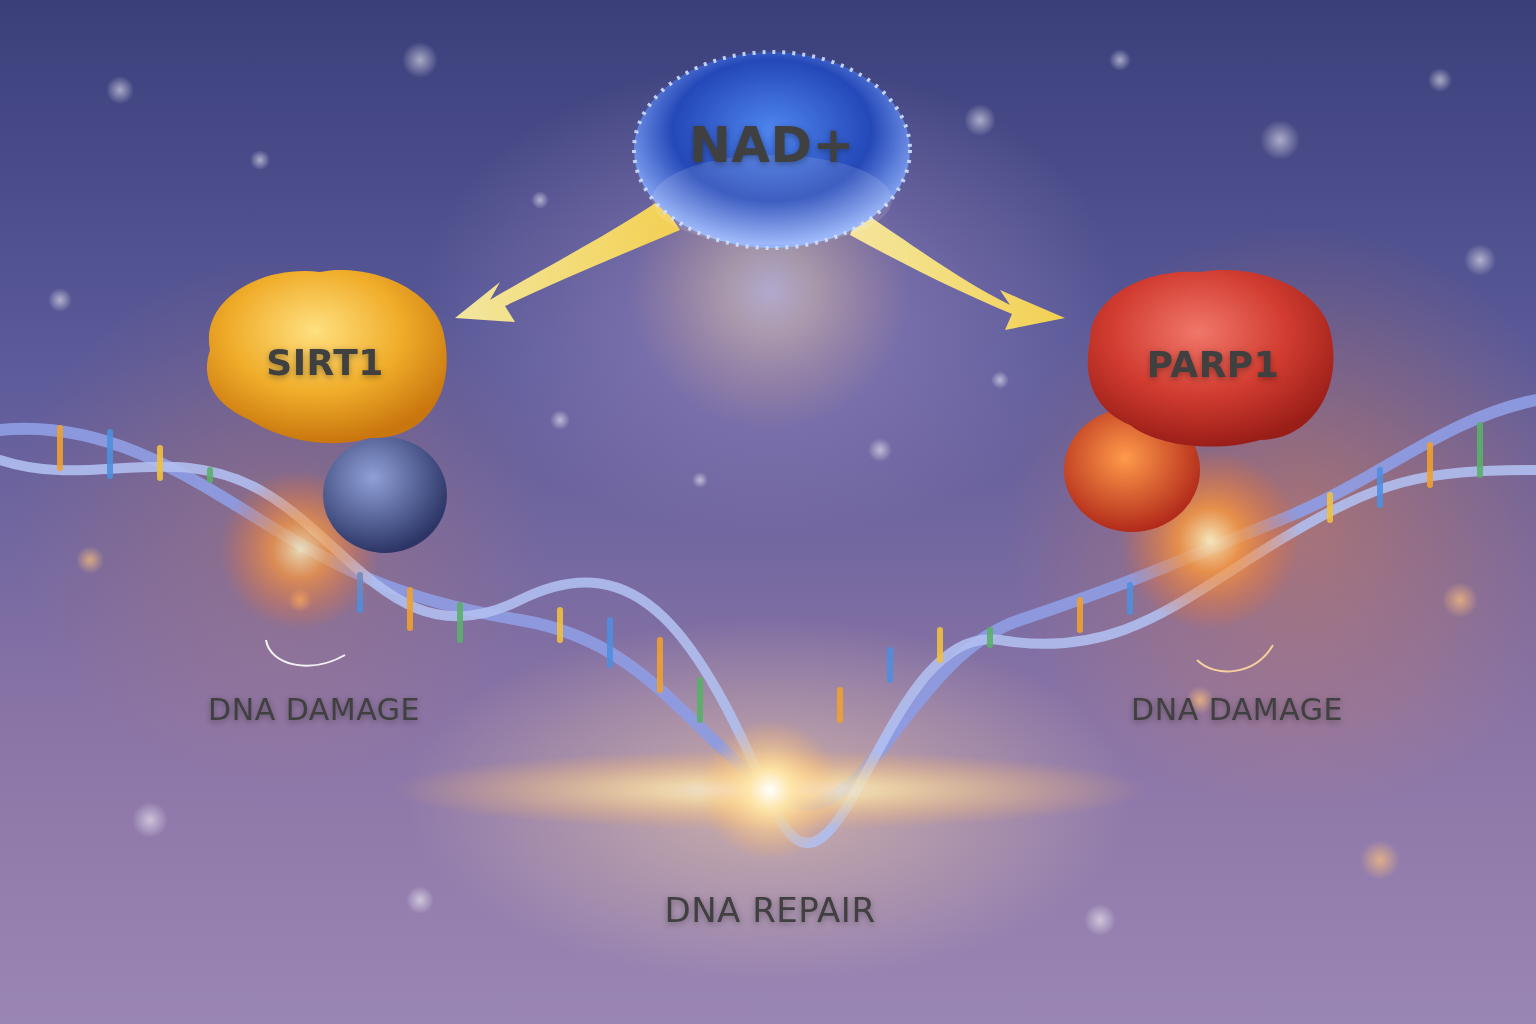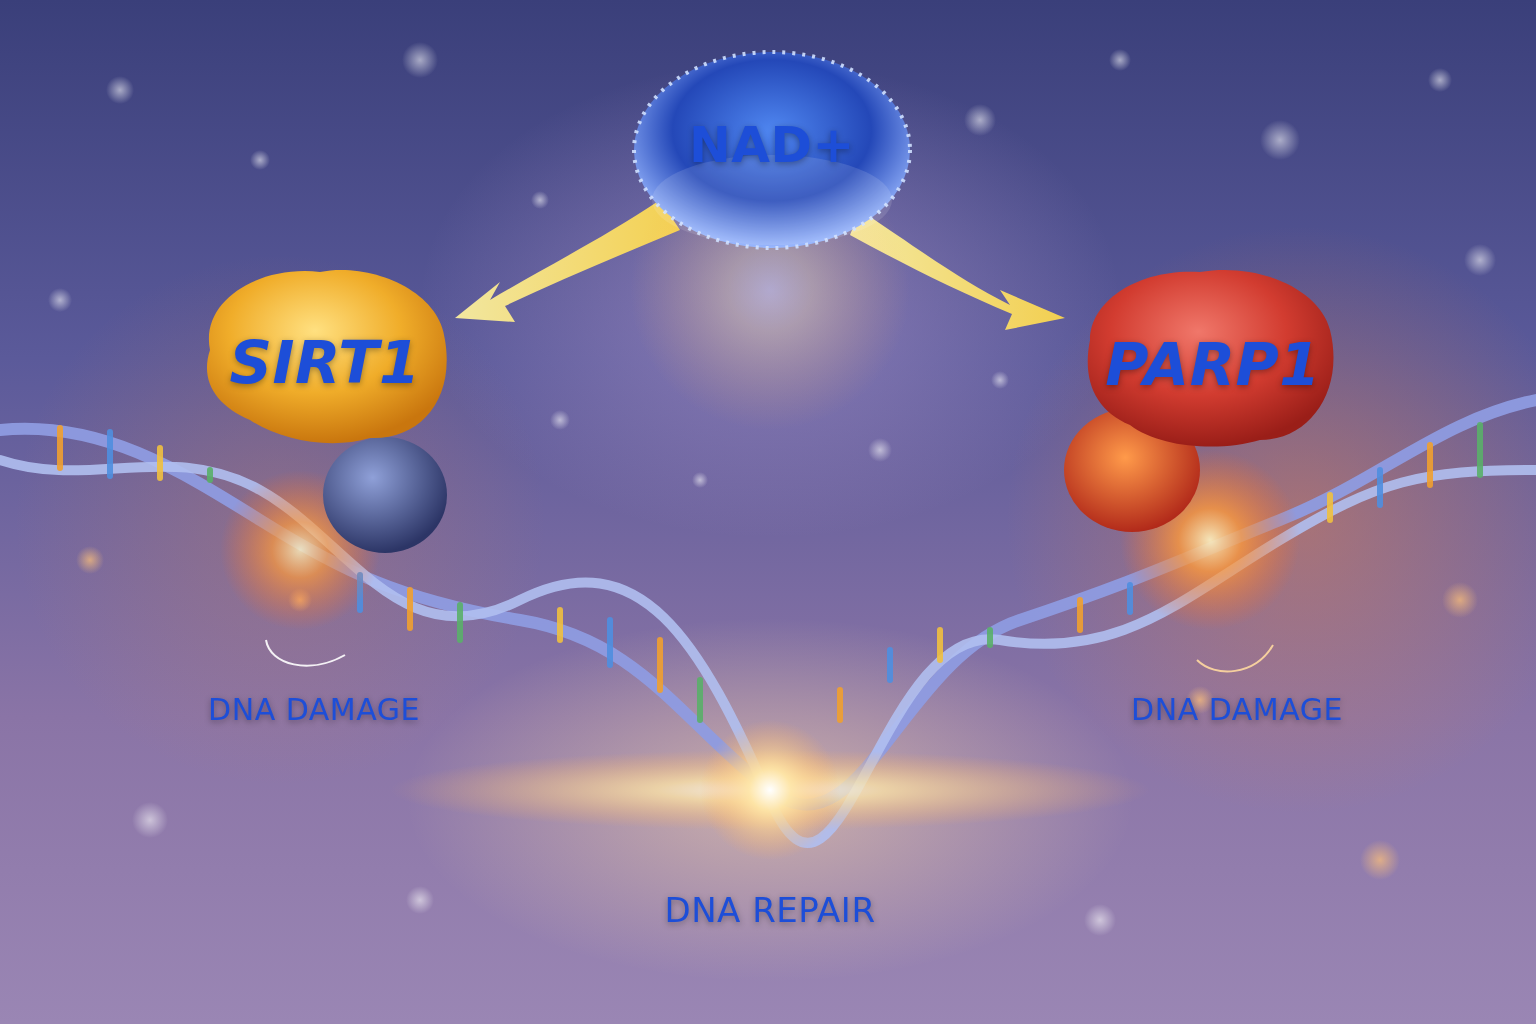--- a/index.html
+++ b/index.html
@@ -9,26 +9,26 @@
       background:
         radial-gradient(ellipse 520px 260px at 770px 800px, rgba(255,220,170,0.55), rgba(255,200,160,0) 70%),
         radial-gradient(ellipse 420px 420px at 1300px 520px, rgba(235,130,70,0.45), rgba(235,130,70,0) 70%),
         radial-gradient(ellipse 380px 380px at 280px 520px, rgba(210,130,90,0.30), rgba(210,130,90,0) 70%),
         radial-gradient(ellipse 500px 340px at 770px 300px, rgba(200,170,220,0.45), rgba(200,170,220,0) 70%),
         linear-gradient(180deg, #3a3f7a 0%, #5b5a9a 35%, #8a74a6 70%, #9a86b4 100%);
     }
     .stage { position: absolute; inset: 0; }
     .sparkles { position: absolute; inset: 0; pointer-events: none; }
     .label {
-      position: absolute; color: #1d4ed8; font-weight: bold; letter-spacing: 0.5px;
+      position: absolute; color: #404040; font-weight: bold; letter-spacing: 0.5px;
       text-shadow: 0 2px 6px rgba(0,0,0,0.35);
       white-space: nowrap; transform: translate(-50%, -50%);
     }
     .label.big { font-size: 50px; }
-    .label.mid { font-size: 59px; font-style: italic; }
+    .label.mid { font-size: 36px; }
     .label.small { font-size: 30px; font-weight: normal; }
     .label.repair { font-size: 34px; font-weight: normal; }
   </style>
 </head>
 <body>
 
 <div class="stage">
 
   <svg class="sparkles" width="1536" height="1024" viewBox="0 0 1536 1024">
     <defs>

